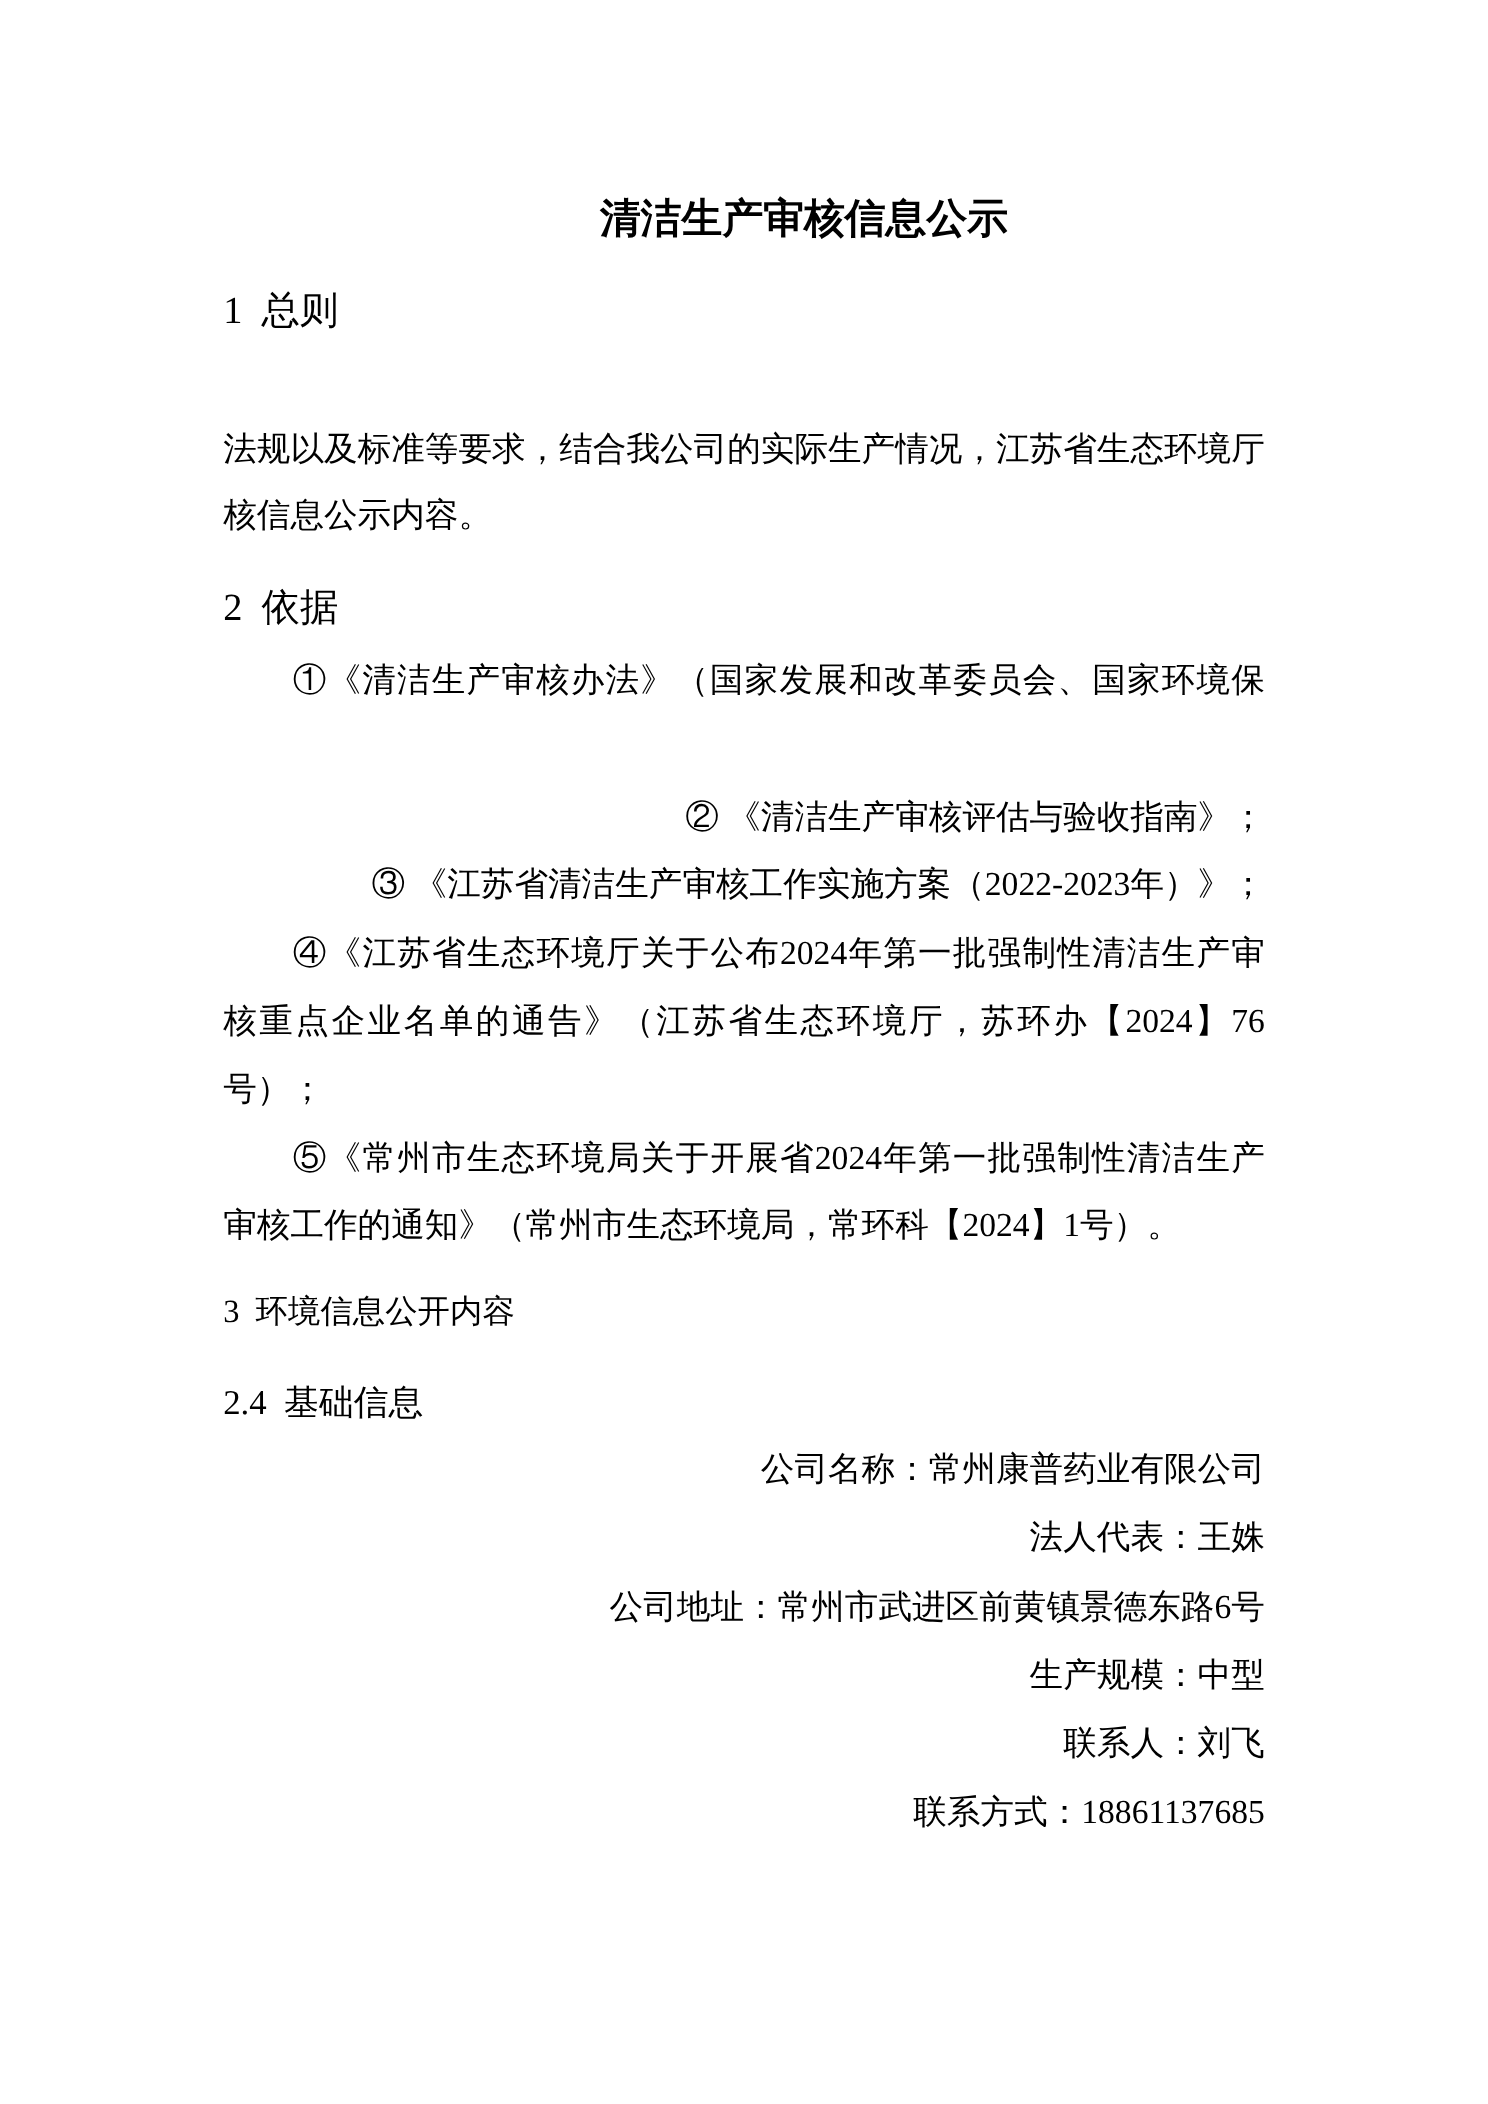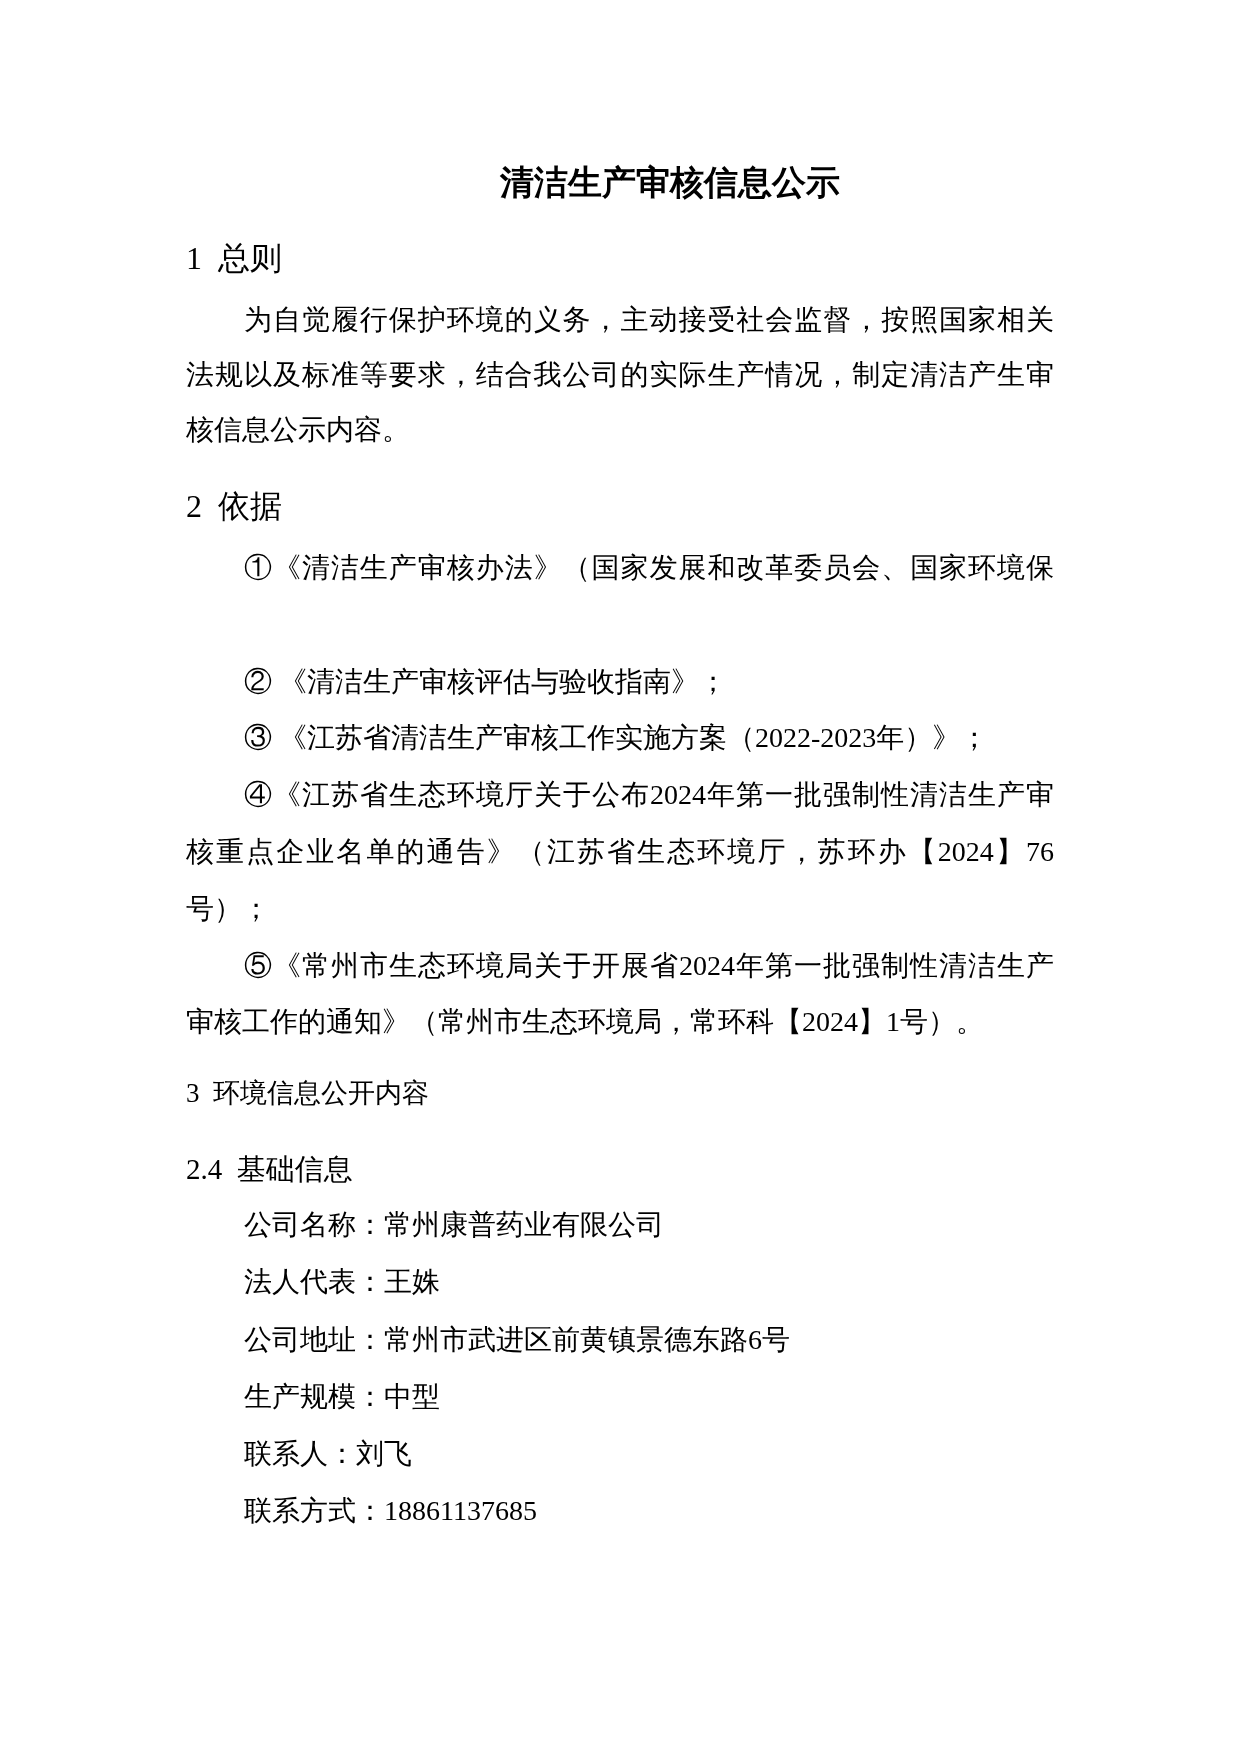--- a/index.html
+++ b/index.html
@@ -42,37 +42,37 @@
     position: absolute;
     left: 186px;
     width: 868px;
     font-size: 28px;
     line-height: 34px;
     white-space: pre-wrap;
   }
   .indent {
     padding-left: 58px;
     width: 810px;
+    text-align: right;
   }
   .stretch {
     text-align: justify;
     text-align-last: justify;
   }
 </style>
 </head>
 <body>
 
 <div class="page">
 
   <div class="doc-title" style="top:163px">清洁生产审核信息公示</div>
 
   <div class="heading h-l1" style="top:240px">1  总则</div>
 
-  <div class="line indent stretch" style="top:303px">为自觉履行保护环境的义务，主动接受社会监督，按照国家相关</div>
-  <div class="line stretch" style="top:358px">法规以及标准等要求，结合我公司的实际生产情况，制定清洁产生审</div>
+  <div class="line stretch" style="top:358px">法规以及标准等要求，结合我公司的实际生产情况，江苏省生态环境厅</div>
   <div class="line" style="top:413px">核信息公示内容。</div>
 
   <div class="heading h-l1" style="top:488px">2  依据</div>
 
   <div class="line indent stretch" style="top:551px">①《清洁生产审核办法》（国家发展和改革委员会、国家环境保</div>
   <div class="line indent" style="top:665px">② 《清洁生产审核评估与验收指南》；</div>
   <div class="line indent" style="top:721px">③ 《江苏省清洁生产审核工作实施方案（2022-2023年）》；</div>
   <div class="line indent stretch" style="top:778px">④《江苏省生态环境厅关于公布2024年第一批强制性清洁生产审</div>
   <div class="line stretch" style="top:835px">核重点企业名单的通告》（江苏省生态环境厅，苏环办【2024】76</div>
   <div class="line" style="top:892px">号）；</div>

